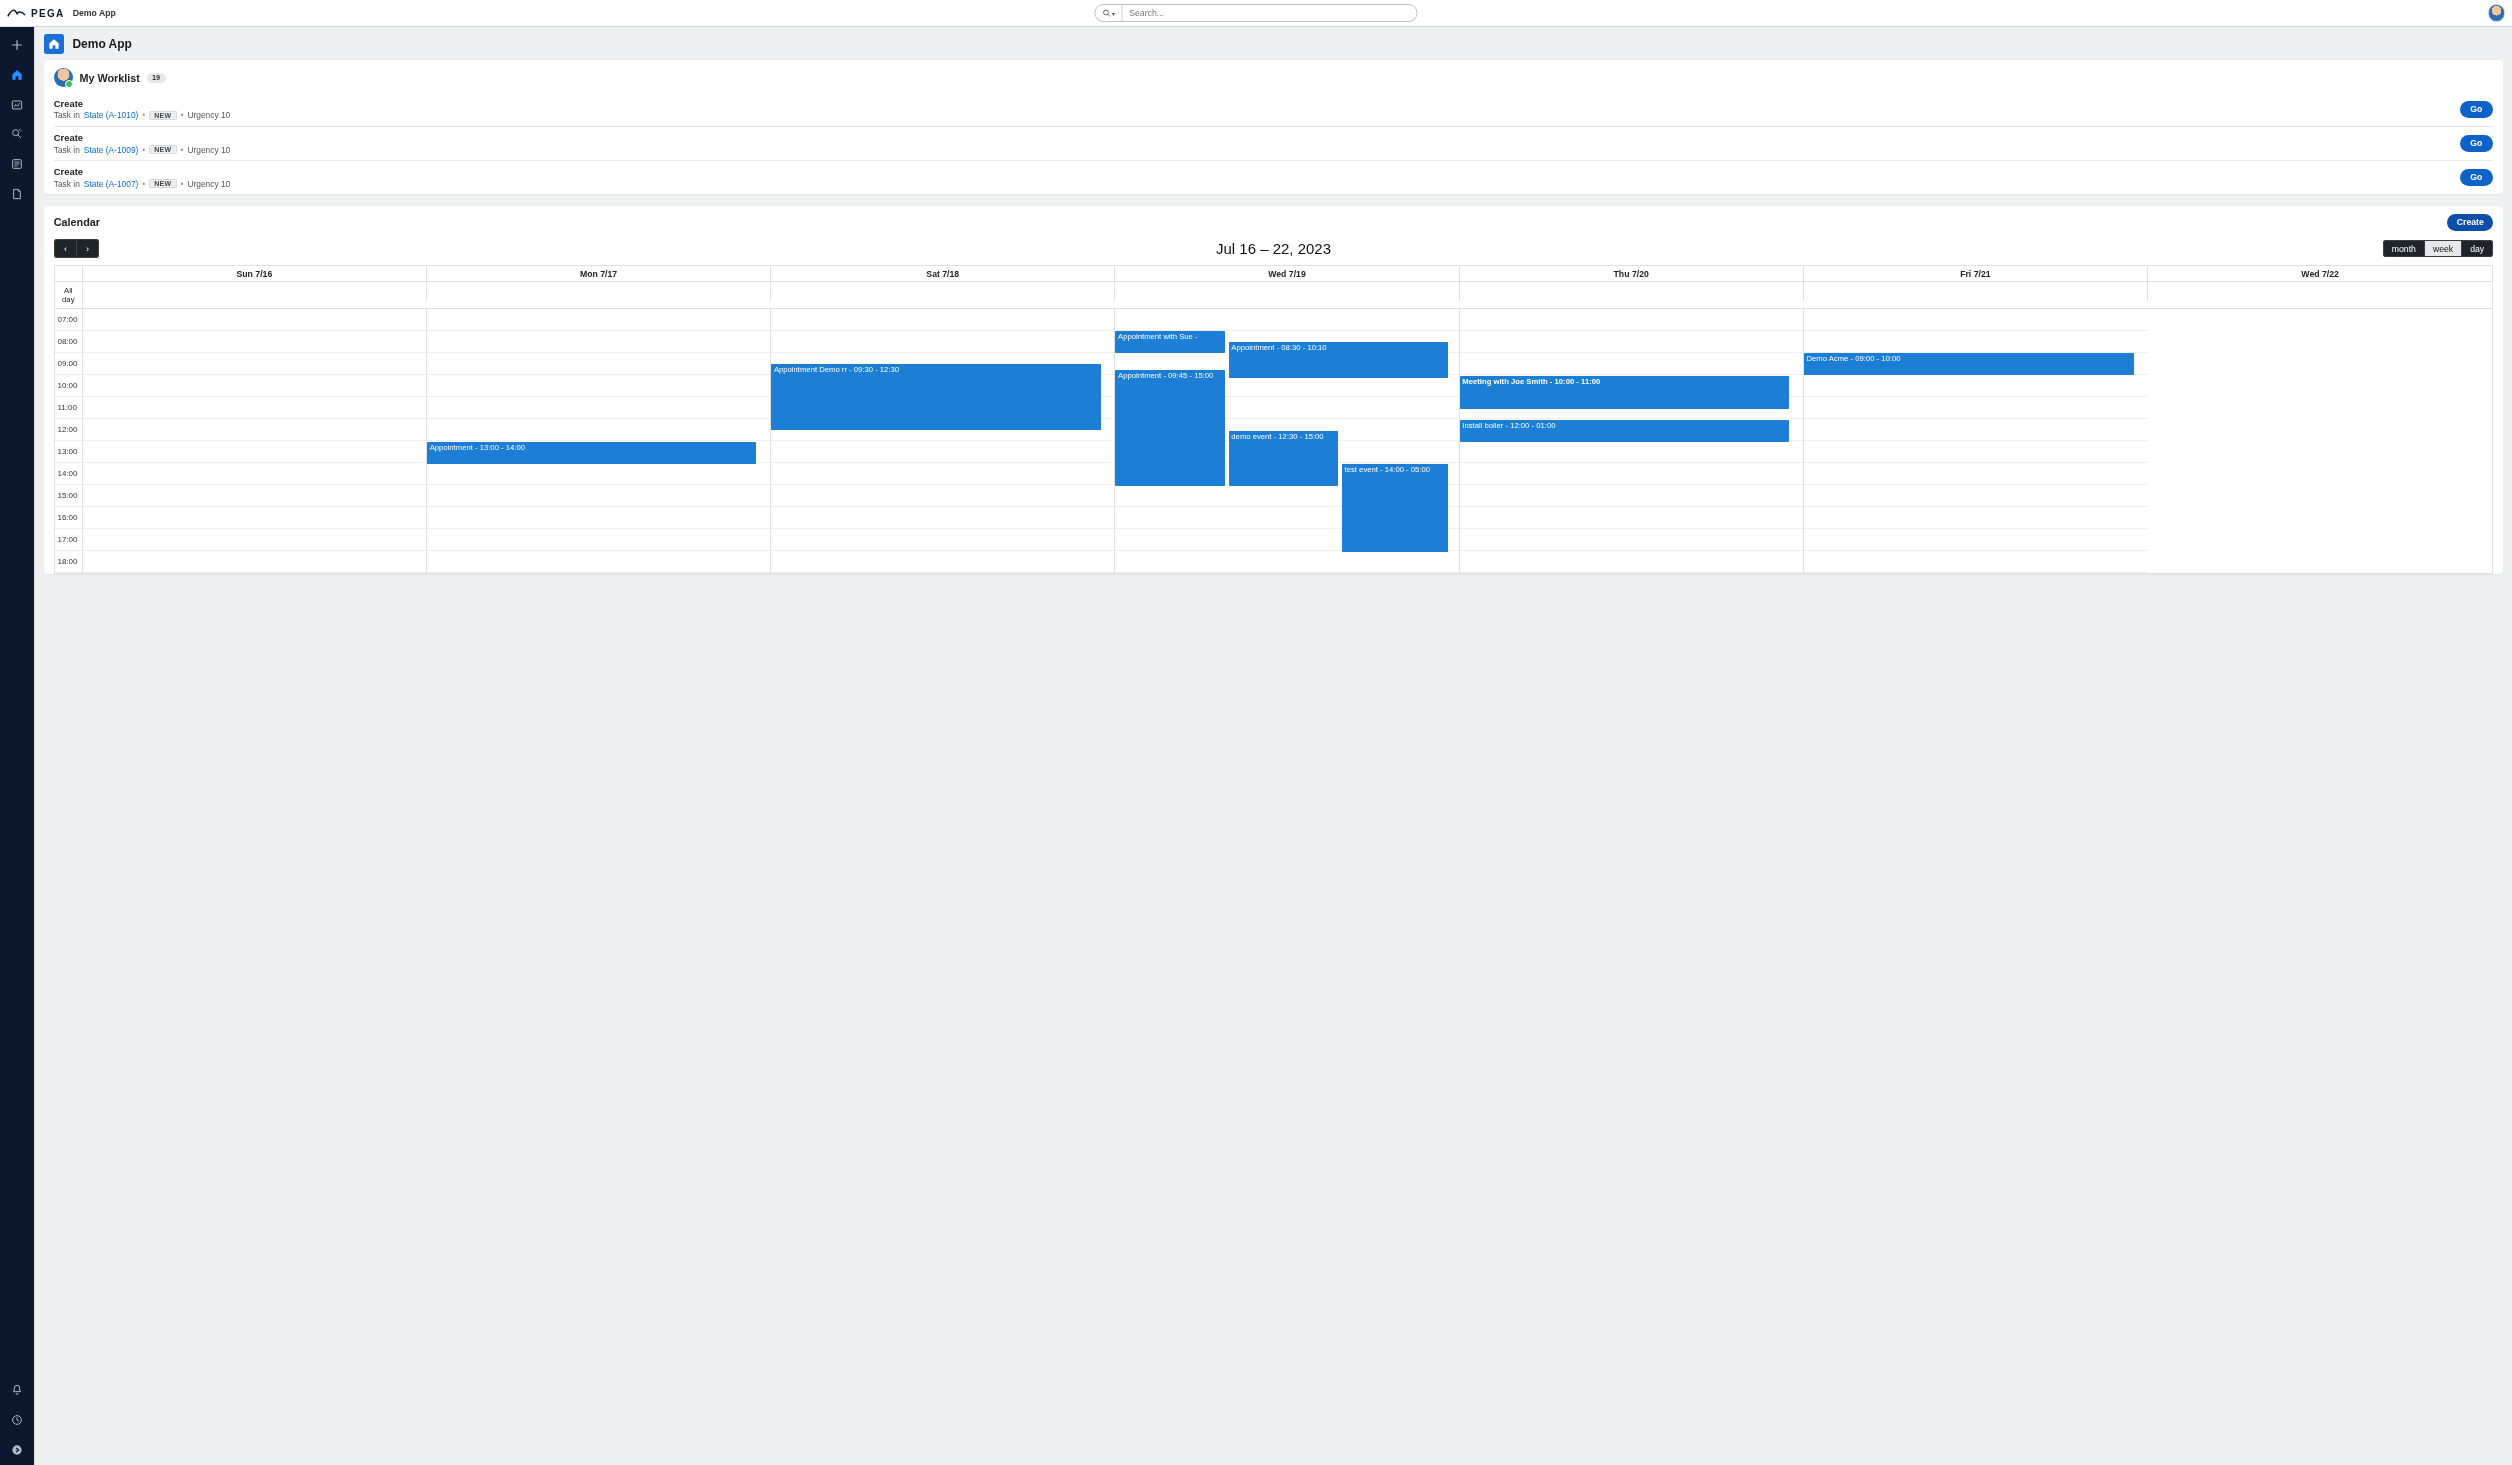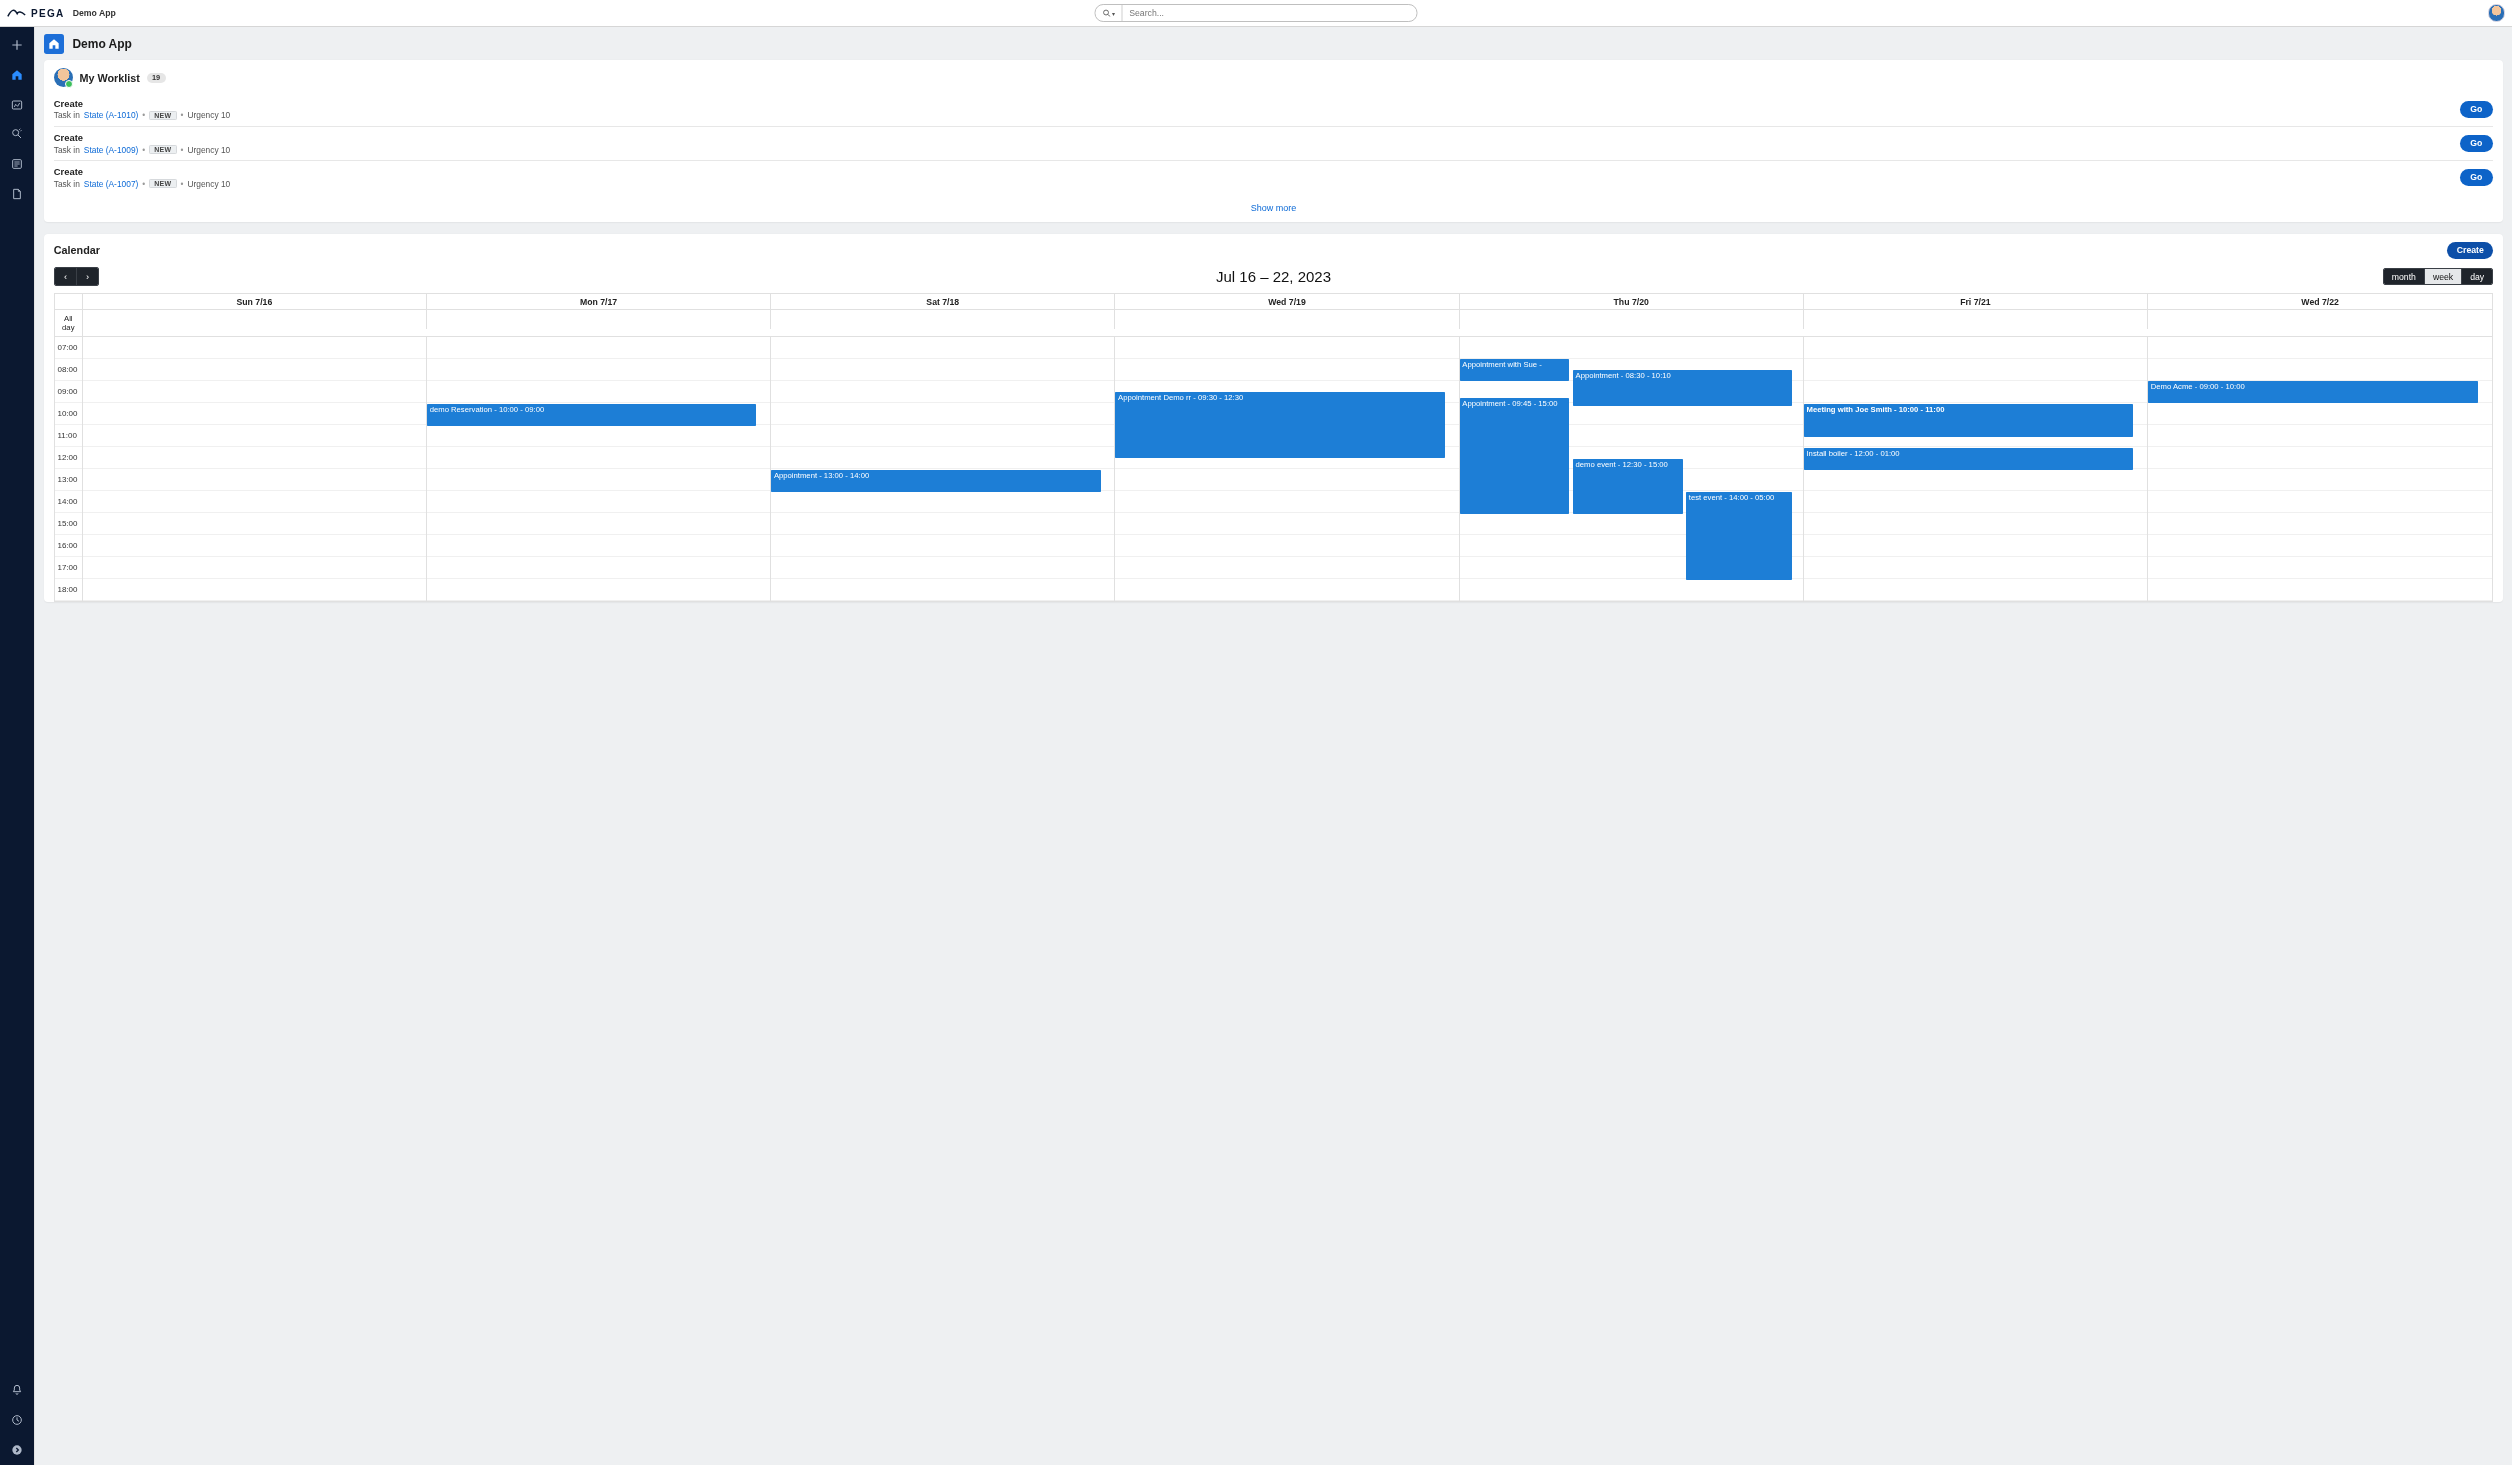--- a/index.html
+++ b/index.html
@@ -231,23 +231,20 @@
         <a>State (A-1007)</a>
         <span class="bullet">•</span>
         <span class="new-pill">NEW</span>
         <span class="bullet">•</span>
         <span>Urgency 10</span>
       </div>
     </div>
     <button class="go-btn">Go</button>
           </div>
         </div>
-      <div class="show-more">
-        <a>Show more</a>
-      </div>
     </div>
 
     <div class="card">
       <div class="cal-head">
         <div class="cal-title">Calendar</div>
         <button class="create-btn">Create</button>
       </div>
       <div class="cal-nav">
         <div class="nav-arrows">
           <button>
@@ -321,35 +318,20 @@
               <div class="slot"></div>
               <div class="slot"></div>
               <div class="slot"></div>
               <div class="slot"></div>
               <div class="slot"></div>
               <div class="slot"></div>
               <div class="slot"></div>
               <div class="slot"></div>
               <div class="slot"></div>
               <div class="slot"></div>
-              <div class="evt" style="top: 67px; height: 21.5px; left: 0%; width: 96%;">demo Reservation - 10:00 - 09:00</div>
-            </div>
-            <div class="day-col">
-              <div class="slot"></div>
-              <div class="slot"></div>
-              <div class="slot"></div>
-              <div class="slot"></div>
-              <div class="slot"></div>
-              <div class="slot"></div>
-              <div class="slot"></div>
-              <div class="slot"></div>
-              <div class="slot"></div>
-              <div class="slot"></div>
-              <div class="slot"></div>
-              <div class="slot"></div>
               <div class="evt" style="top: 133px; height: 21.5px; left: 0%; width: 96%;">Appointment - 13:00 - 14:00</div>
             </div>
             <div class="day-col">
               <div class="slot"></div>
               <div class="slot"></div>
               <div class="slot"></div>
               <div class="slot"></div>
               <div class="slot"></div>
               <div class="slot"></div>
               <div class="slot"></div>

